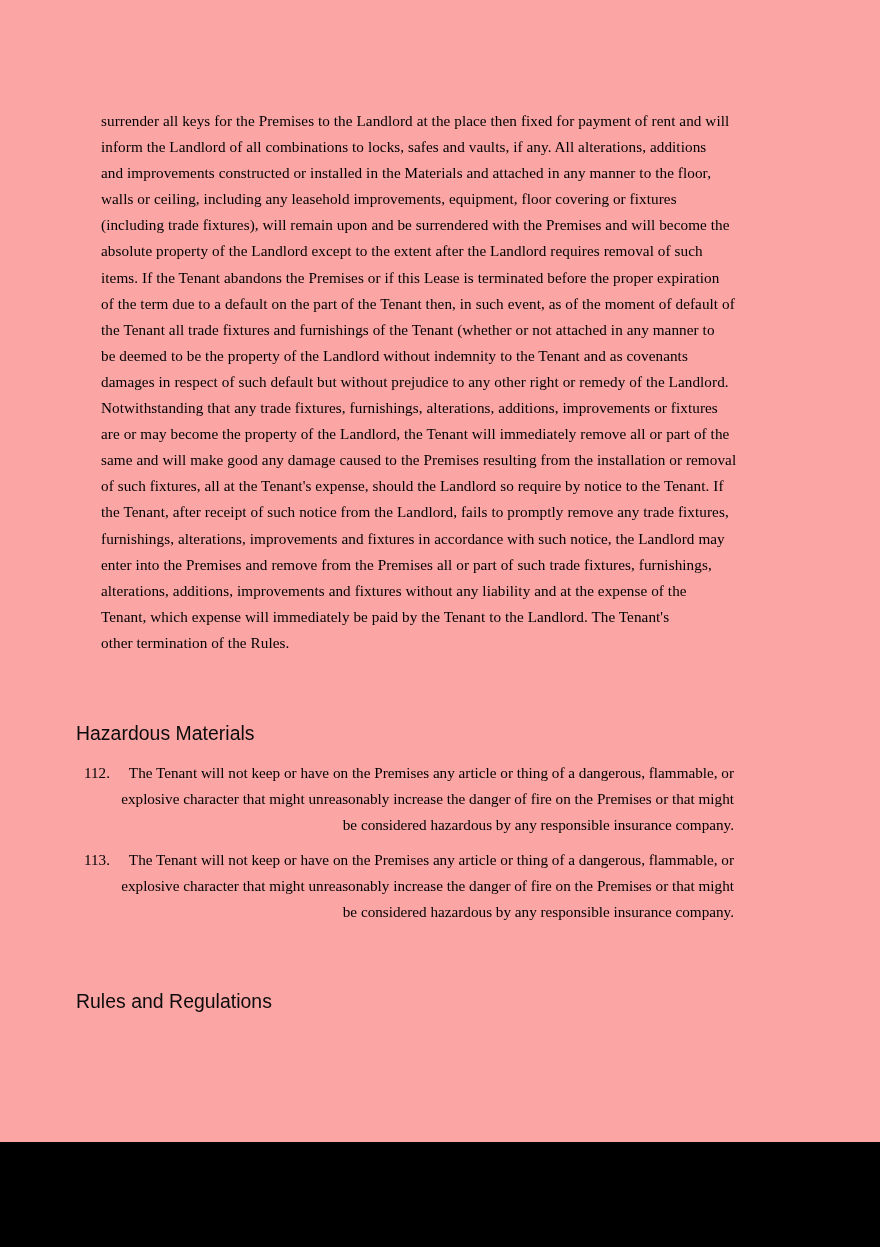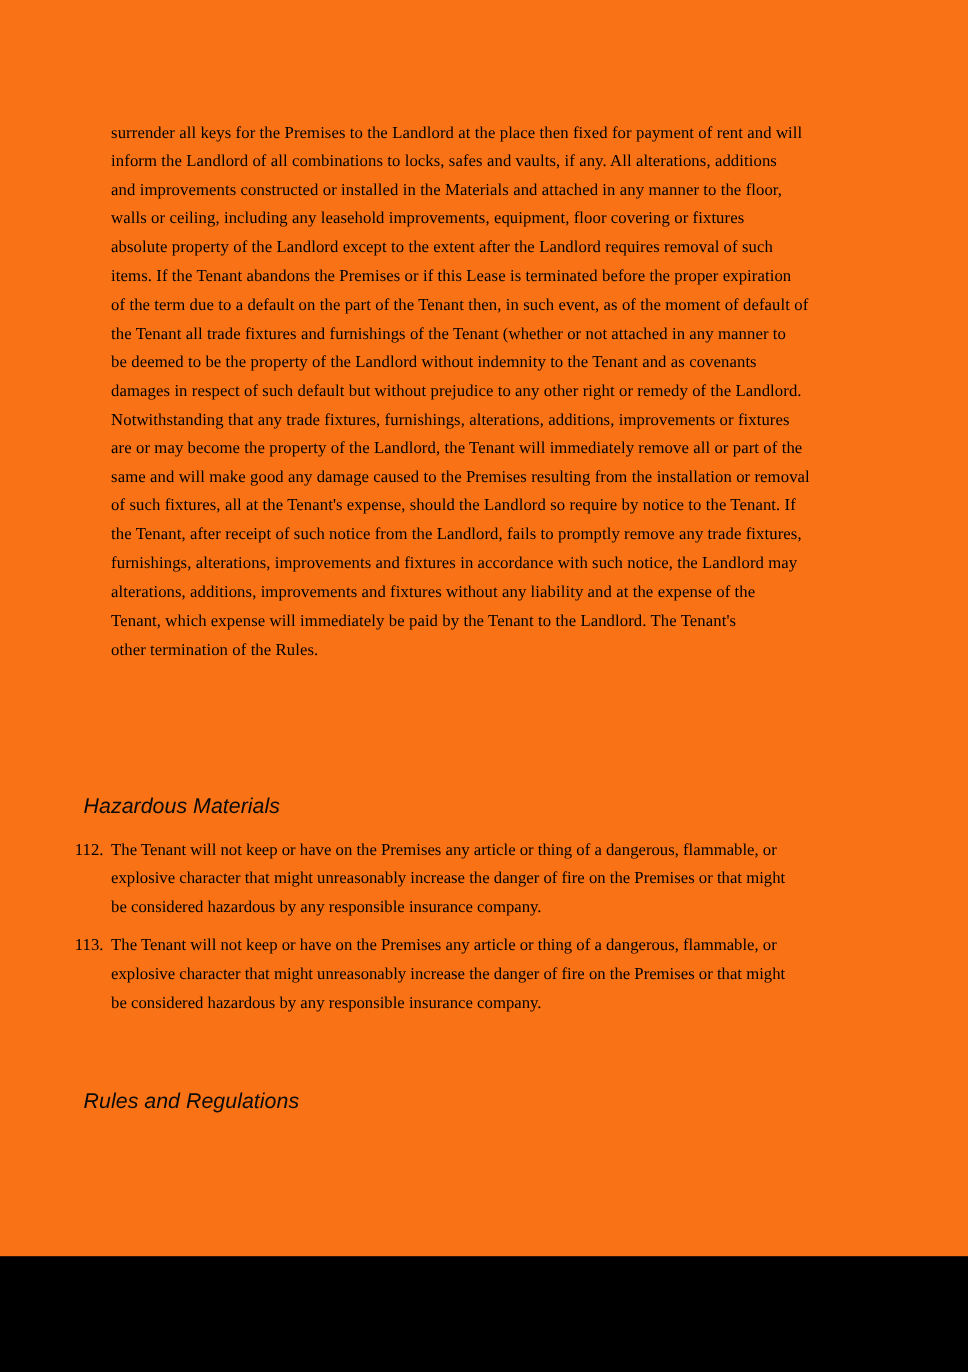--- a/index.html
+++ b/index.html
@@ -8,21 +8,21 @@
     padding: 0;
     background: #ffffff;
   }
   body {
     font-family: "Liberation Serif", serif;
   }
   .page {
     position: relative;
     width: 880px;
     height: 1247px;
-    background: #f97316;
+    background: #fca5a5;
     overflow: hidden;
     box-sizing: border-box;
   }
   .page-body {
     position: absolute;
     left: 0;
     top: 0;
     width: 880px;
   }
 
@@ -47,29 +47,28 @@
   
   .section-heading {
     position: absolute;
     left: 76px;
     font-family: "Liberation Sans", sans-serif;
     font-size: 19.4px;
     font-weight: 400;
     color: #0b0b0b;
     letter-spacing: 0.002em;
     white-space: nowrap;
-    font-style: italic;
   }
   #heading-hazardous { top: 722px; }
   #heading-rules     { top: 942px; margin-top: 48px; }
 
   
   .clause-list {
     position: absolute;
-    left: 0;
+    left: 16px;
     width: 736px;
   }
   #clause-list-hazardous { top: 760px; }
 
   .clause-item {
     position: relative;
     display: block;
     margin: 0 0 9px 0;
     padding: 0;
   }
@@ -78,27 +77,26 @@
     left: 68px;
     top: 0;
     width: 32px;
     text-align: left;
     font-family: "Liberation Serif", serif;
     font-size: 15.2px;
     line-height: 26.1px;
     color: #000000;
   }
   .clause-text {
-    margin-left: 101px;
     width: 718px;
     font-family: "Liberation Serif", serif;
     font-size: 15.2px;
     line-height: 26.1px;
     color: #000000;
-    text-align: left;
+    text-align: right;
   }
   .clause-text .ln {
     display: block;
     white-space: nowrap;
   }
 
   
   .bottom-band {
     position: absolute;
     left: 0;
@@ -112,32 +110,34 @@
 <body>
 
 <div class="page">
   <div class="page-body">
 
     <div class="continued-paragraph" id="continued-paragraph">
         <span class="ln">surrender all keys for the Premises to the Landlord at the place then fixed for payment of rent and will</span>
         <span class="ln">inform the Landlord of all combinations to locks, safes and vaults, if any.  All alterations, additions</span>
         <span class="ln">and improvements constructed or installed in the Materials and attached in any manner to the floor,</span>
         <span class="ln">walls or ceiling, including any leasehold improvements, equipment, floor covering or fixtures</span>
+        <span class="ln">(including trade fixtures), will remain upon and be surrendered with the Premises and will become the</span>
         <span class="ln">absolute property of the Landlord except to the extent after the Landlord requires removal of such</span>
         <span class="ln">items.  If the Tenant abandons the Premises or if this Lease is terminated before the proper expiration</span>
         <span class="ln">of the term due to a default on the part of the Tenant then, in such event, as of the moment of default of</span>
         <span class="ln">the Tenant all trade fixtures and furnishings of the Tenant (whether or not attached in any manner to</span>
         <span class="ln">be deemed to be the property of the Landlord without indemnity to the Tenant and as covenants</span>
         <span class="ln">damages in respect of such default but without prejudice to any other right or remedy of the Landlord.</span>
         <span class="ln">Notwithstanding that any trade fixtures, furnishings, alterations, additions, improvements or fixtures</span>
         <span class="ln">are or may become the property of the Landlord, the Tenant will immediately remove all or part of the</span>
         <span class="ln">same and will make good any damage caused to the Premises resulting from the installation or removal</span>
         <span class="ln">of such fixtures, all at the Tenant's expense, should the Landlord so require by notice to the Tenant.  If</span>
         <span class="ln">the Tenant, after receipt of such notice from the Landlord, fails to promptly remove any trade fixtures,</span>
         <span class="ln">furnishings, alterations, improvements and fixtures in accordance with such notice, the Landlord may</span>
+        <span class="ln">enter into the Premises and remove from the Premises all or part of such trade fixtures, furnishings,</span>
         <span class="ln">alterations, additions, improvements and fixtures without any liability and at the expense of the</span>
         <span class="ln">Tenant, which expense will immediately be paid by the Tenant to the Landlord.  The Tenant's</span>
         <span class="ln">other termination of the Rules.</span>
       </div>
 
     <div class="section-heading" id="heading-hazardous">Hazardous Materials</div>
 
     <div class="clause-list" id="clause-list-hazardous">
         <div class="clause-item">
           <span class="clause-number">112.</span>

